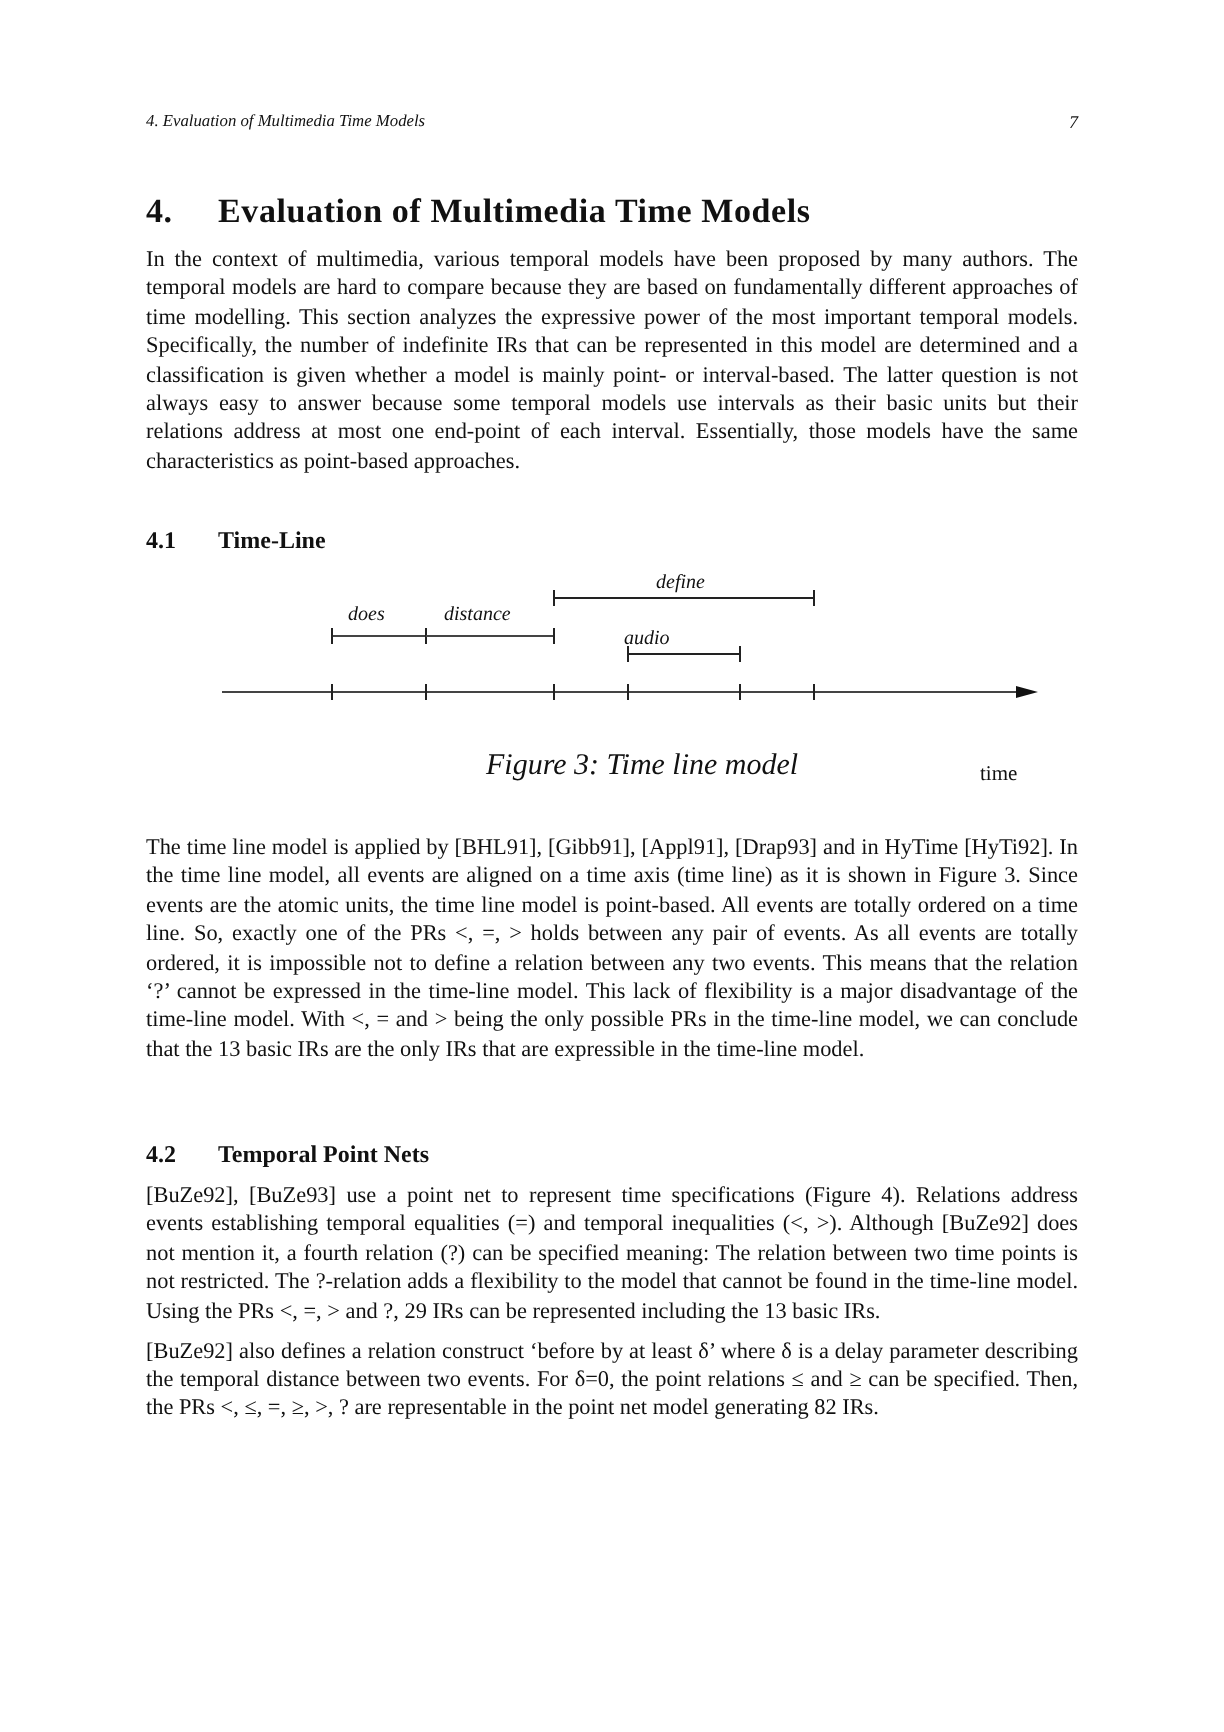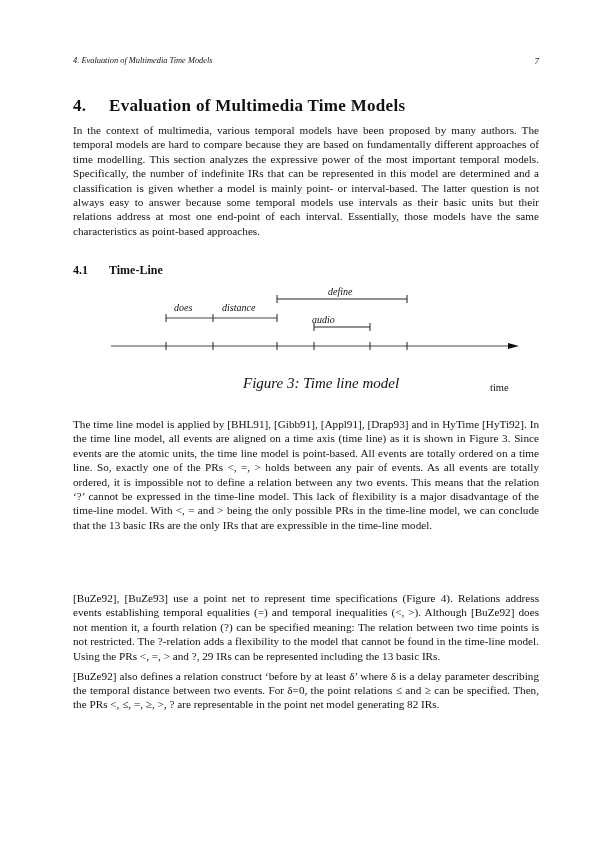--- a/index.html
+++ b/index.html
@@ -81,19 +81,22 @@
     <span class="fig-label" style="left:312px; top:34px;">audio</span>
     <span class="fig-time" style="left:490px; top:78px;margin-top:24px;">time</span>
   </div>
 
   <div class="caption">Figure 3: Time line model</div>
 
   <div class="para" style="top:417px;">
     <p>The time line model is applied by [BHL91], [Gibb91], [Appl91], [Drap93] and in HyTime [HyTi92]. In the time line model, all events are aligned on a time axis (time line) as it is shown in Figure 3. Since events are the atomic units, the time line model is point-based. All events are totally ordered on a time line. So, exactly one of the PRs &lt;, =, &gt; holds between any pair of events. As all events are totally ordered, it is impossible not to define a relation between any two events. This means that the relation ‘?’ cannot be expressed in the time-line model. This lack of flexibility is a major disadvantage of the time-line model. With &lt;, = and &gt; being the only pos­sible PRs in the time-line model, we can conclude that the 13 basic IRs are the only IRs that are expressible in the time-line model.</p>
   </div>
 
+  <div class="h2" style="top:570px;">
+    <span class="sec">4.2</span><span>Temporal Point Nets</span>
+  </div>
 
   <div class="para" style="top:591px;">
     <p>[BuZe92], [BuZe93] use a point net to represent time specifications (Figure 4). Relations ad­dress events establishing temporal equalities (=) and temporal inequalities (&lt;, &gt;). Although [BuZe92] does not mention it, a fourth relation (?) can be specified meaning: The relation be­tween two time points is not restricted. The ?-relation adds a flexibility to the model that cannot be found in the time-line model. Using the PRs &lt;, =, &gt; and ?, 29 IRs can be represented includ­ing the 13 basic IRs.</p>
     <p>[BuZe92] also defines a relation construct ‘before by at least δ’ where δ is a delay parameter describing the temporal distance between two events. For δ=0, the point relations ≤ and ≥ can be specified. Then, the PRs &lt;, ≤, =, ≥, &gt;, ? are representable in the point net model generating 82 IRs.</p>
   </div>
 
 </div>
 
 </body></html>

